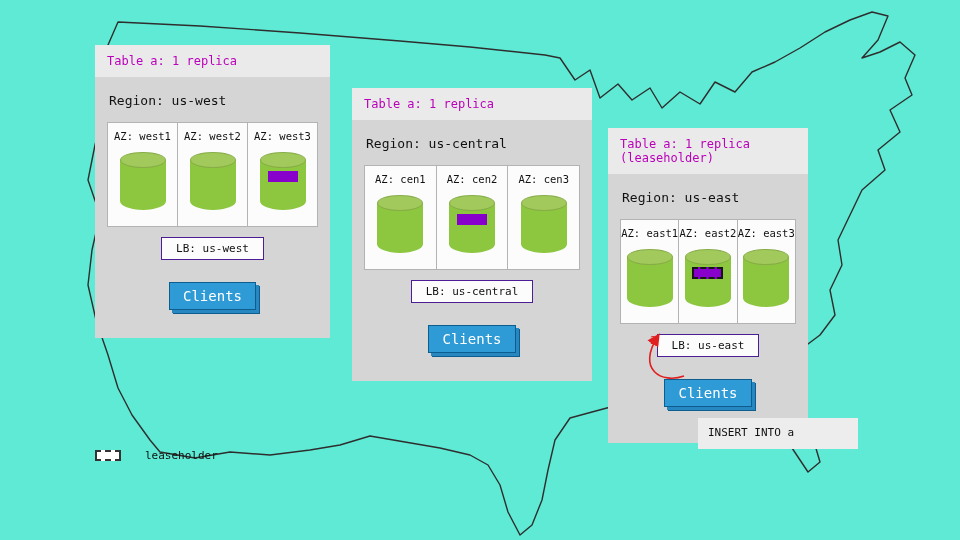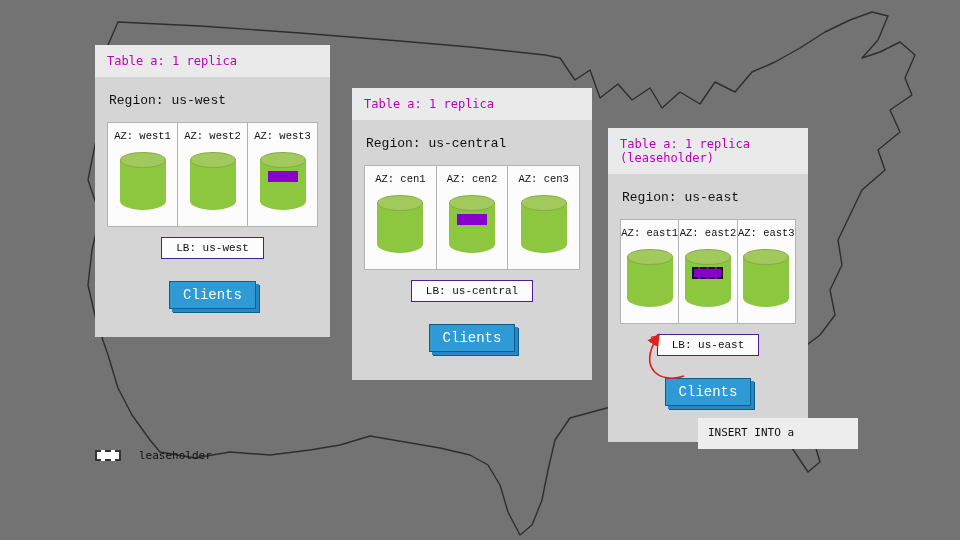--- a/index.html
+++ b/index.html
@@ -1,27 +1,27 @@
 <!DOCTYPE html>
 <html><head>
 <meta charset="utf-8">
 <style>
   * { margin:0; padding:0; box-sizing:border-box; }
   html,body { width:960px; height:540px; background:#ffffff; overflow:hidden;
               font-family:"DejaVu Sans Mono","Liberation Mono",monospace; }
-  #canvas { position:relative; width:960px; height:540px; background:#737373; }
+  #canvas { position:relative; width:960px; height:540px; background:#5eead4; }
 
   
   #map-svg { position:absolute; left:0; top:0; z-index:0; }
 
   
   .panel { position:absolute; z-index:2; }
   .panel-header { background:#eaeaea; padding:9px 12px; font-size:12px; color:#bb00bb;
                   letter-spacing:0; }
-  .panel-body { background:#d5d5d5; padding:12px 12px 2px; position:relative;font-family:Liberation Mono, monospace; }
+  .panel-body { background:#d5d5d5; padding:12px 12px 2px; position:relative; }
   .region-title { font-size:13px; color:#111; margin:4px 0 14px 2px; }
   .az-row { display:flex; }
   .az-cell { flex:1; background:#fcfcfc; border:1px solid #b3b3b3; border-left-width:0;
              text-align:center; padding:7px 0 12px; }
   .az-cell:first-child { border-left-width:1px; }
   .az-label { font-size:10.5px; color:#111; margin-bottom:10px; white-space:nowrap; }
 
   
   .cyl { position:relative; width:46px; height:62px; margin:0 auto; }
   .cyl-body { position:absolute; top:8px; left:0; width:46px; height:50px; background:#8dc63f;
@@ -45,21 +45,21 @@
 
   
   .arrow-num { position:absolute; left:42px; top:160px; color:#e02020; font-size:11px; z-index:5; }
   .arrow-svg { position:absolute; left:20px; top:140px; z-index:4; overflow:visible; }
 
   .sql-box { position:absolute; left:683px; top:418px; width:160px; z-index:2;
              background:#ededed; padding:7px 10px; font-size:11px; color:#111; line-height:1.5;margin-left:15px; }
 
   
   .legend { position:absolute; left:95px; top:449px; z-index:2; display:flex;
-            align-items:center; gap:18px; }
+            align-items:center; gap:24px; }
   .legend-swatch { width:26px; height:11px; border:2px dashed #333; background:#fff; }
   .legend-label { font-size:11px; color:#111; }
 </style>
 </head>
 <body>
 
 <div id="canvas">
 
   <svg id="map-svg" width="960" height="540" viewBox="0 0 960 540">
     <path fill="none" stroke="#2e2e2e" stroke-width="1.4" stroke-linejoin="round" d="M118,22 L200,26 L300,33 L400,41 L470,47 L545,55 L560,58 L575,80 L590,70 L600,98

